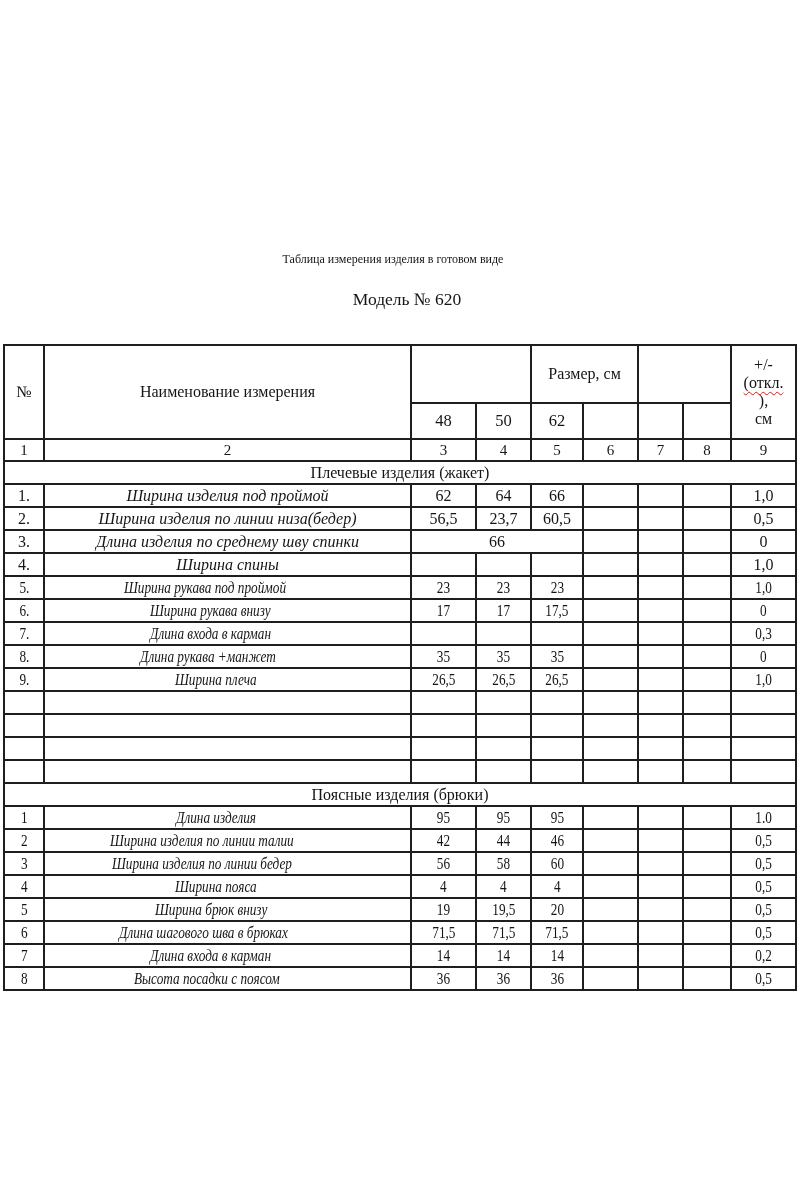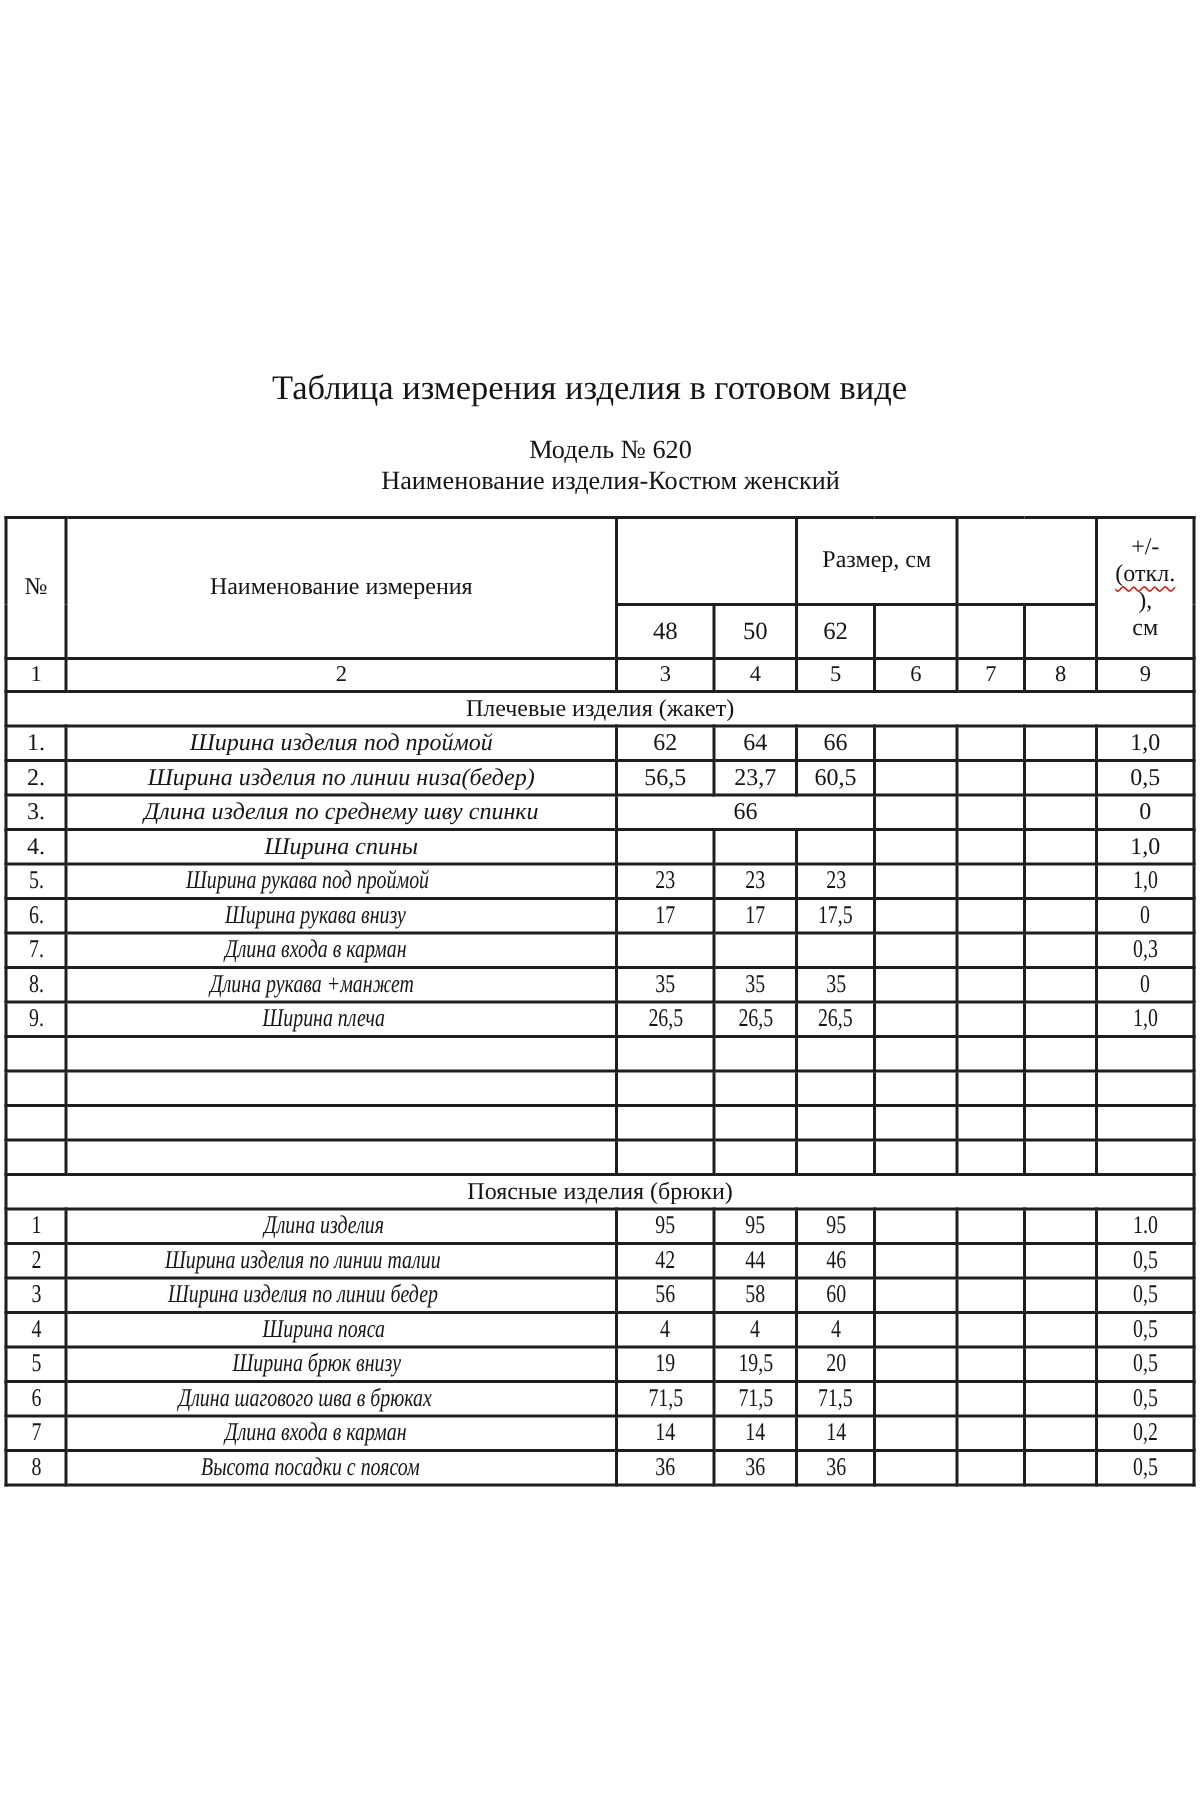--- a/index.html
+++ b/index.html
@@ -4,21 +4,21 @@
 <style>
   html, body { margin:0; padding:0; }
   body {
     width:800px; height:1200px; background:#ffffff;
     font-family:"Liberation Serif","DejaVu Serif",serif;
     color:#151515;
   }
   .page { position:relative; width:800px; height:1200px; overflow:hidden; background:#fff; }
 
   .titles { position:absolute; top:249px; left:0; width:786px; text-align:center; }
-  .doc-title { font-size:23px; line-height:20px; margin-bottom:20px; }
+  .doc-title { font-size:12px; line-height:20px; margin-bottom:20px; }
   .doc-sub   { font-size:17.5px; line-height:21px;padding-left:28px; }
 
   table.meas {
     position:absolute; left:3px; top:344px; width:792px;
     border-collapse:collapse; table-layout:fixed;
   }
   table.meas td {
     border:2px solid #1e1e1e; padding:0; overflow:hidden;
     font-size:16px; line-height:18px; vertical-align:middle; text-align:center;
     white-space:nowrap;
@@ -48,21 +48,20 @@
   .nx.l { transform-origin:0 50%; }
 </style>
 </head>
 <body>
 
 <div class="page">
 
   <div class="titles">
     <div class="doc-title">Таблица измерения изделия в готовом виде</div>
     <div class="doc-sub">Модель № 620</div>
-    <div class="doc-sub">Наименование изделия-Костюм женский</div>
   </div>
 
   <table class="meas">
     <colgroup>
       <col style="width:40px">
         <col style="width:367px">
         <col style="width:65px">
       <col style="width:55px">
         <col style="width:52px">
         <col style="width:55px">

